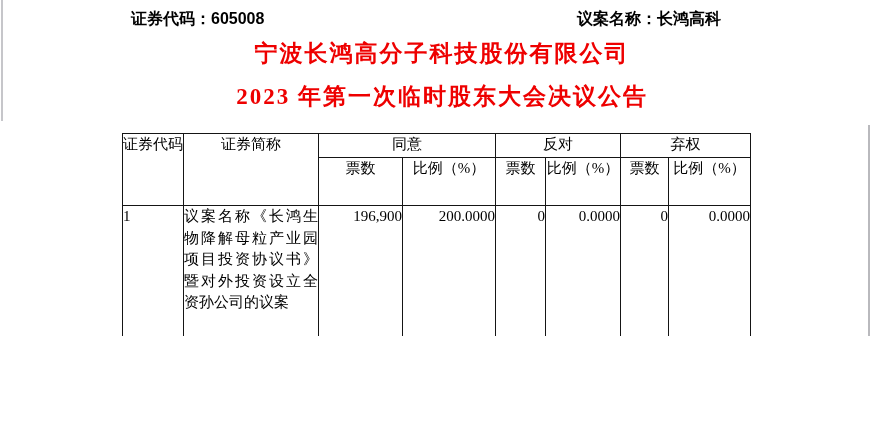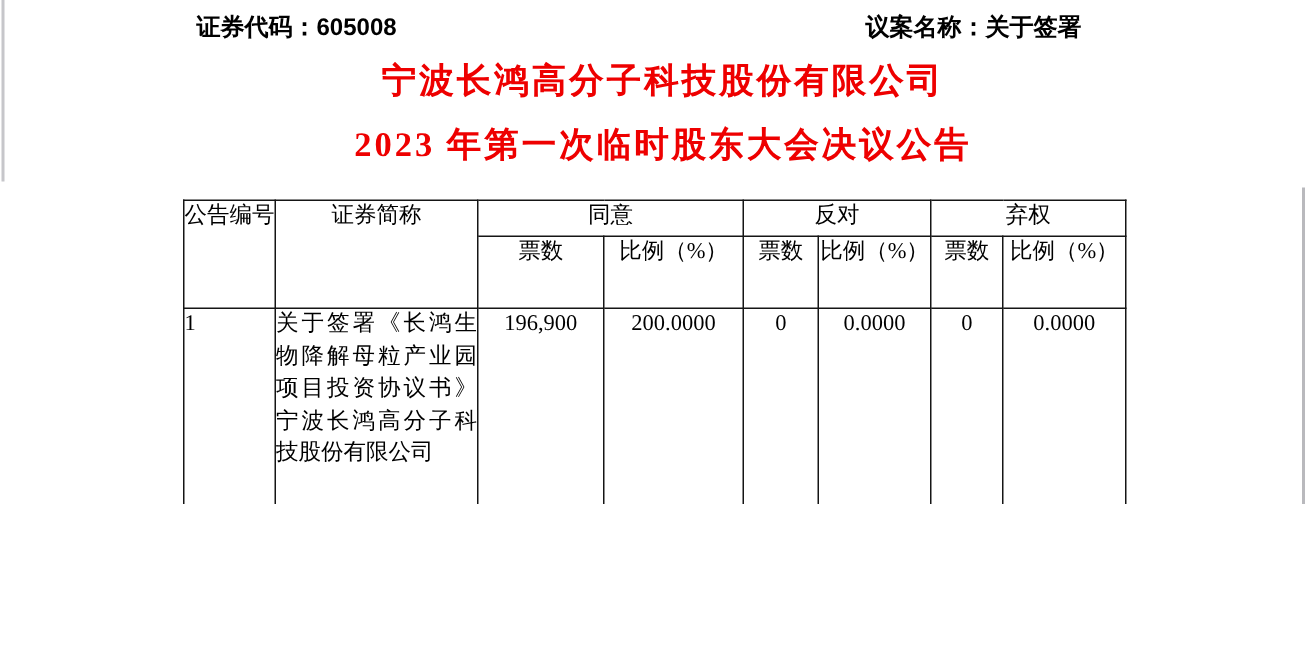--- a/index.html
+++ b/index.html
@@ -78,68 +78,68 @@
   .th-sub     { padding: 2px 9px 0 9px; }
   .th-sub-wide{ padding: 2px 2px 0 2px; }
 
   .cell-seq  { text-align: left;  padding: 2px 4px 0 10px; }
   .cell-name {
     text-align: justify;
     text-justify: inter-ideograph;
     padding: 2px 10px 0 11px;
     word-break: normal;
   }
-  .cell-num  { text-align: center; padding: 2px 8px 0 2px; }
+  .cell-num  { text-align: right; padding: 2px 8px 0 2px; }
 </style>
 </head>
 <body>
 
 <div class="page">
 
   <div class="edge edge-left"></div>
   <div class="edge edge-right"></div>
 
   <div class="info-line">
     <span class="info-seg"><span>证券代码：</span><span>605008</span></span>
-    <span class="info-seg"><span>议案名称：</span><span>关于签署</span></span>
+    <span class="info-seg"><span>议案名称：</span><span>长鸿高科</span></span>
   </div>
 
   <h1 class="title title-company">宁波长鸿高分子科技股份有限公司</h1>
   <h2 class="title title-announcement">2023 年第一次临时股东大会决议公告</h2>
 
   <table class="vote-table">
     <colgroup>
       <col style="width:61px">
         <col style="width:135px">
       <col style="width:84px">
         <col style="width:93px">
       <col style="width:50px">
         <col style="width:75px">
       <col style="width:48px">
         <col style="width:82px">
     </colgroup>
     <tbody>
       <tr class="row-group">
-        <td rowspan="2" class="th th-span">公告编号</td>
+        <td rowspan="2" class="th th-span">证券代码</td>
         <td rowspan="2" class="th th-span">证券简称</td>
         <td colspan="2" class="th th-group">同意</td>
         <td colspan="2" class="th th-group">反对</td>
         <td colspan="2" class="th th-group">弃权</td>
       </tr>
       <tr class="row-sub">
         <td class="th th-sub">票数</td>
         <td class="th th-sub-wide">比例（%）</td>
         <td class="th th-sub">票数</td>
         <td class="th th-sub">比例（%）</td>
         <td class="th th-sub">票数</td>
         <td class="th th-sub">比例（%）</td>
       </tr>
       <tr class="row-data">
         <td class="cell-seq">1</td>
-        <td class="cell-name">关于签署《长鸿生物降解母粒产业园项目投资协议书》宁波长鸿高分子科技股份有限公司</td>
+        <td class="cell-name">议案名称《长鸿生物降解母粒产业园项目投资协议书》暨对外投资设立全资孙公司的议案</td>
         <td class="cell-num">196,900</td>
         <td class="cell-num">200.0000</td>
         <td class="cell-num">0</td>
         <td class="cell-num">0.0000</td>
         <td class="cell-num">0</td>
         <td class="cell-num">0.0000</td>
       </tr>
     </tbody>
   </table>
 

